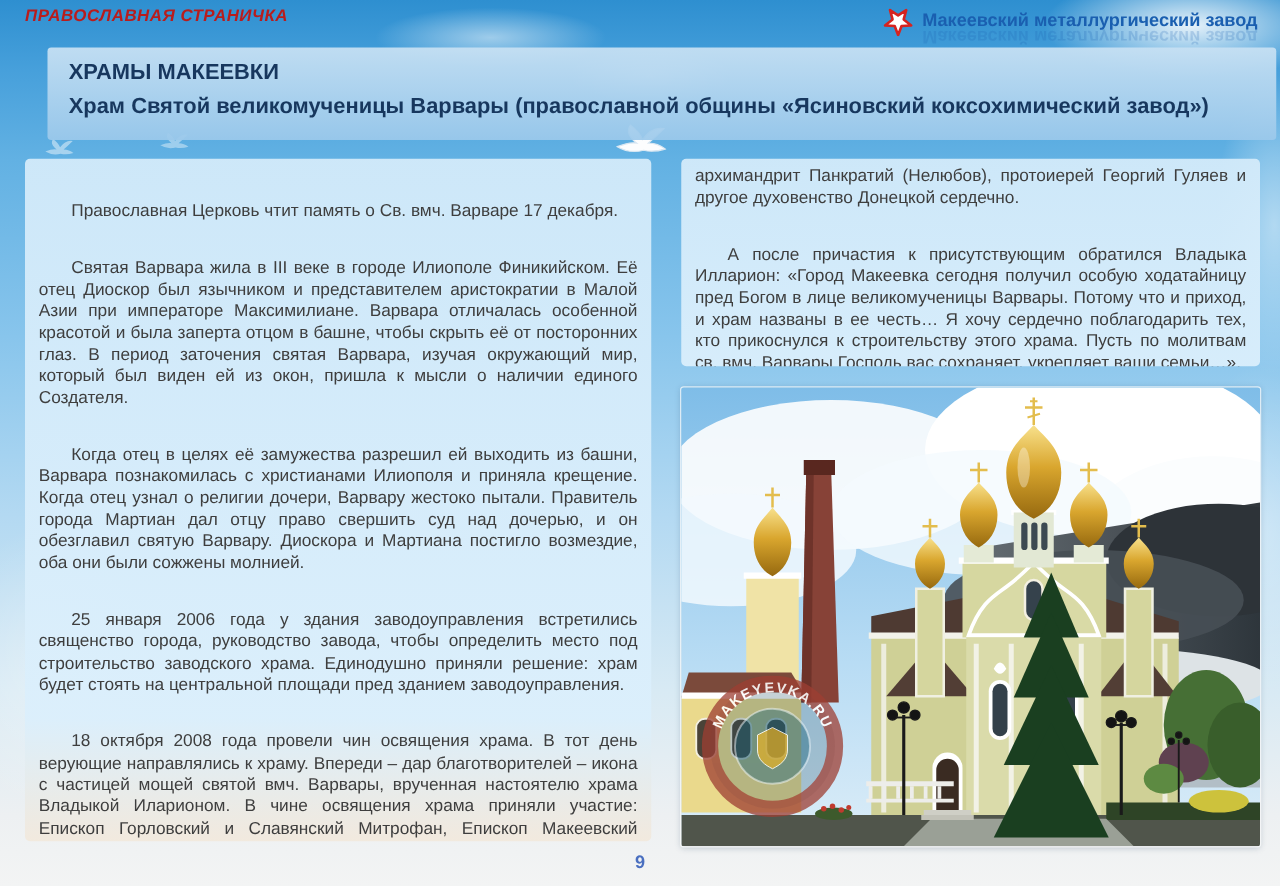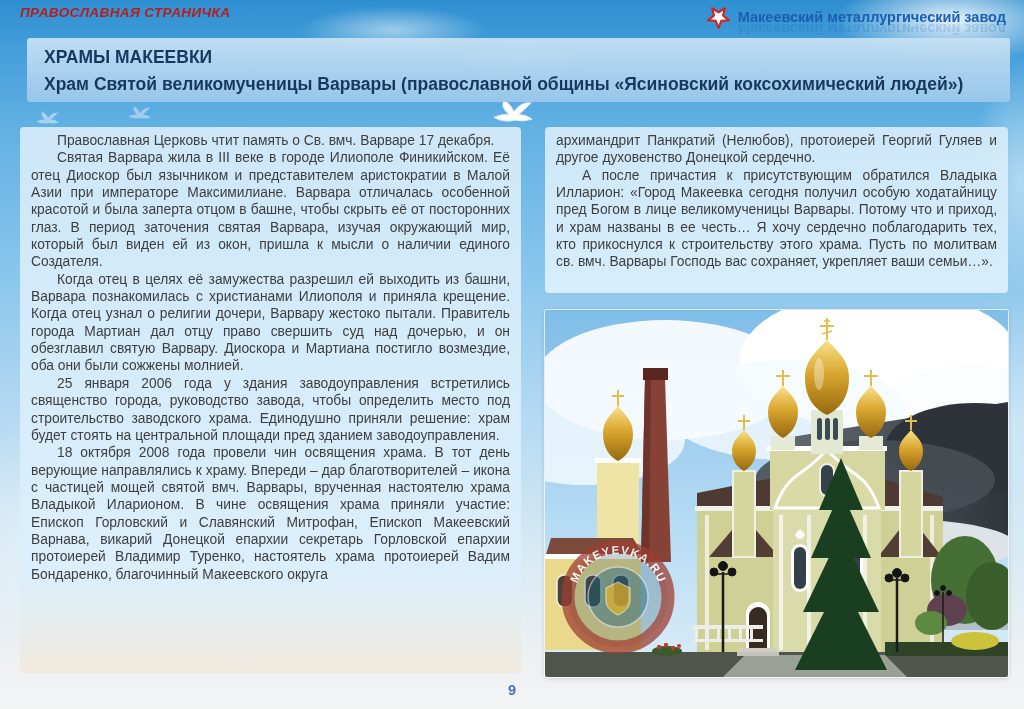--- a/index.html
+++ b/index.html
@@ -24,39 +24,39 @@
   .brand{position:absolute;right:18px;top:5px;display:flex;align-items:center;gap:7px;}
   .brand-name{font-weight:bold;font-size:14.5px;color:#1a5fb0;white-space:nowrap;}
   .brand-reflect{
     position:absolute;right:18px;top:21px;
     font-weight:bold;font-size:14.5px;color:#1a5fb0;white-space:nowrap;
     transform:scaleY(-1);opacity:.2;pointer-events:none;
   }
   .logo{display:inline-flex;}
 
   .title-block{
-    position:absolute;left:27px;top:38px;width:983px;height:64px;box-sizing:border-box;
+    position:absolute;left:38px;top:38px;width:983px;height:74px;box-sizing:border-box;
     background:linear-gradient(180deg,rgba(198,224,243,.95),rgba(156,201,235,.92));
     border-radius:3px;padding:8px 10px 0 17px;
   }
   .title-block .t1,.title-block .t2{
     color:#17375e;font-weight:bold;font-size:17.5px;line-height:23px;white-space:nowrap;
   }
   .title-block .t2{margin-top:4px;}
 
   .text-box{
     position:absolute;box-sizing:border-box;border-radius:4px;overflow:hidden;
     background:linear-gradient(180deg,rgba(212,235,250,.94) 0%,rgba(219,239,252,.94) 82%,rgba(242,232,219,.88) 100%);
     padding:5px 11px;color:#3e3e3e;font-size:13.8px;line-height:17.35px;text-align:justify;
   }
   #left-box{left:20px;top:127px;width:501px;height:546px;}
   #right-box{left:545px;top:127px;width:463px;height:166px;
     background:linear-gradient(180deg,rgba(212,235,250,.94),rgba(219,239,252,.94));}
   .text-box p{margin:0;}
-  .text-box p.indent{text-indent:26px;}
+  .text-box p.indent{text-indent:26px;margin-top:28px;}
 
   .photo{
     position:absolute;left:545px;top:310px;width:463px;height:367px;border-radius:2px;overflow:hidden;
     box-shadow:0 0 0 1px rgba(255,255,255,.7),0 1px 5px rgba(30,60,90,.25);
   }
   .dove{position:absolute;pointer-events:none;}
   #dove-main{left:490px;top:98px;width:46px;height:31px;}
   #dove-f1{left:34px;top:110px;width:27px;height:18px;opacity:.45;}
   #dove-f2{left:126px;top:105px;width:27px;height:18px;opacity:.4;}
 
@@ -92,21 +92,21 @@
     <svg width="25" height="24" viewBox="0 0 24 24">
       <path d="M12,1 L14.76,8.2 L22.46,8.6 L16.47,13.45 L18.47,20.9 L12,16.7 L5.53,20.9 L7.53,13.45 L1.54,8.6 L9.24,8.2 Z" fill="#ffffff" stroke="#d6231f" stroke-width="2.1" stroke-linejoin="round" transform="rotate(180 12 12)"></path>
     </svg>
   </span>
   <span class="brand-name">Макеевский металлургический завод</span>
 </div>
 <div class="brand-reflect">Макеевский металлургический завод</div>
 
 <div class="title-block">
   <div class="t1">ХРАМЫ МАКЕЕВКИ</div>
-  <div class="t2">Храм Святой великомученицы Варвары (православной общины «Ясиновский коксохимический людей»)</div>
+  <div class="t2">Храм Святой великомученицы Варвары (православной общины «Ясиновский коксохимический завод»)</div>
 </div>
 
 <div class="text-box" id="left-box">
   <p class="indent">Православная Церковь чтит память о Св. вмч. Варваре 17 декабря.</p>
   <p class="indent">Святая Варвара жила в III веке в городе Илиополе Финикийском. Её отец Диоскор был язычником и представителем аристократии в Малой Азии при императоре Максимилиане. Варвара отличалась особенной красотой и была заперта отцом в башне, чтобы скрыть её от посторонних глаз. В период заточения святая Варвара, изучая окружающий мир, который был виден ей из окон, пришла к мысли о наличии единого Создателя.</p>
   <p class="indent">Когда отец в целях её замужества разрешил ей выходить из башни, Варвара познакомилась с христианами Илиополя и приняла крещение. Когда отец узнал о религии дочери, Варвару жестоко пытали. Правитель города Мартиан дал отцу право свершить суд над дочерью, и он обезглавил святую Варвару. Диоскора и Мартиана постигло возмездие, оба они были сожжены молнией.</p>
   <p class="indent">25 января 2006 года у здания заводоуправления встретились священство города, руководство завода, чтобы определить место под строительство заводского храма. Единодушно приняли решение: храм будет стоять на центральной площади пред зданием заводоуправления.</p>
   <p class="indent">18 октября 2008 года провели чин освящения храма. В тот день верующие направлялись к храму. Впереди – дар благотворителей – икона с частицей мощей святой вмч. Варвары, врученная настоятелю храма Владыкой Иларионом. В чине освящения храма приняли участие: Епископ Горловский и Славянский Митрофан, Епископ Макеевский Варнава, викарий Донецкой епархии секретарь Горловской епархии протоиерей Владимир Туренко, настоятель храма протоиерей Вадим Бондаренко, благочинный Макеевского округа</p>
 </div>
 

